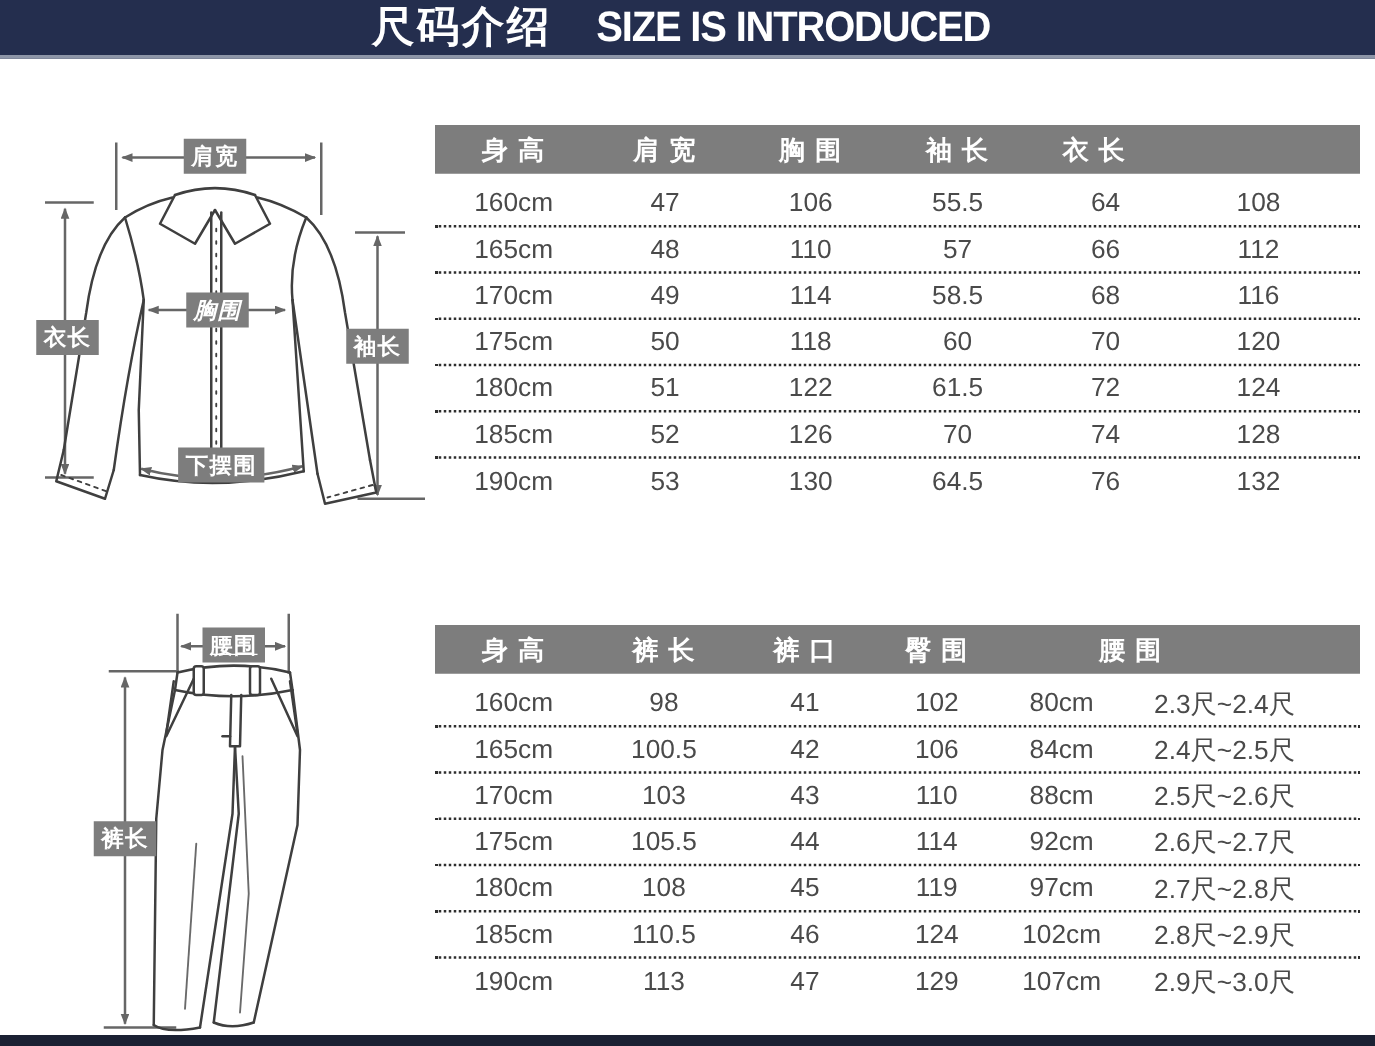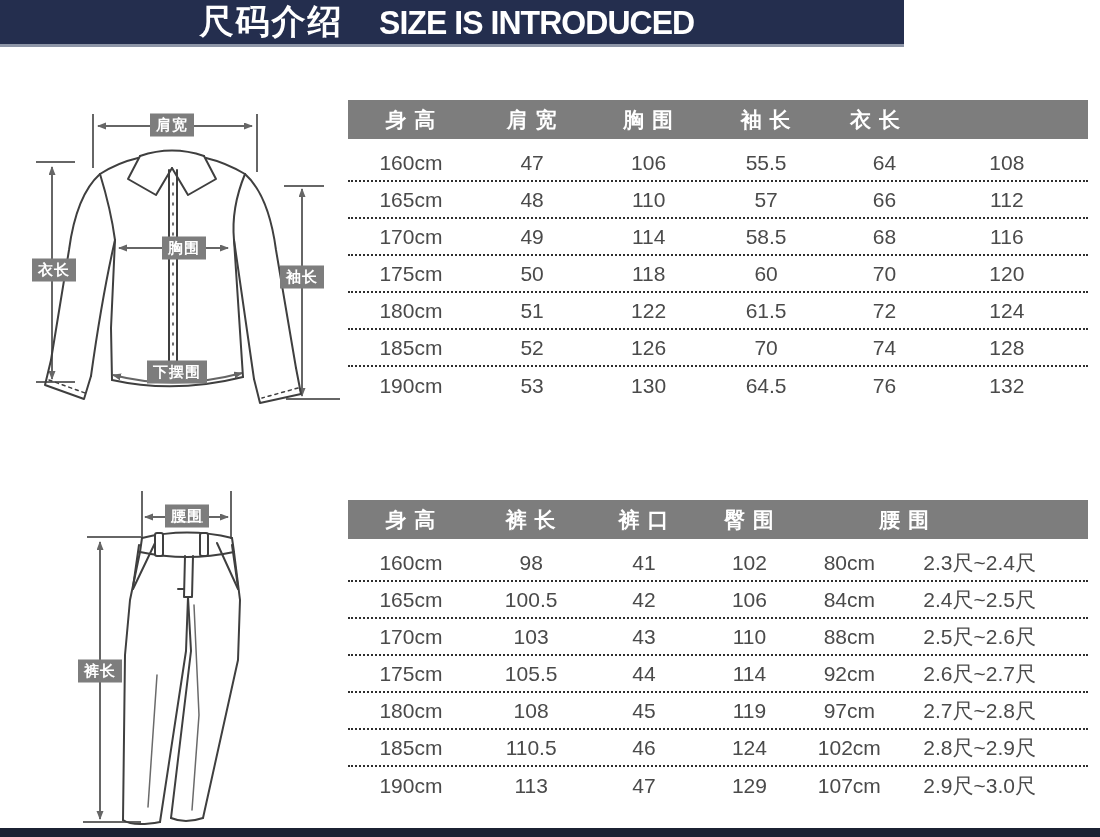--- a/index.html
+++ b/index.html
@@ -6,21 +6,21 @@
   html,body { width:1100px; height:837px; }
   body {
     position: relative;
     background: #ffffff;
     font-family: "Liberation Sans", "DejaVu Sans", sans-serif;
     overflow: hidden;
   }
 
   
   .header-bar {
-    position: absolute; left:0; top:0; width:904px; height:47px;
+    position: absolute; left:0; top:0; width:1100px; height:47px;
     background:#242e4e; border-bottom:3px solid #8d95a7;
     display:flex; align-items:center; justify-content:center; gap:26px;
   }
   .header-zh { color:#fff; font-size:34px; font-weight:bold; letter-spacing:2px; }
   .header-en { color:#fff; font-size:34px; font-weight:bold; letter-spacing:-1px; transform:scaleX(.94); }
 
   
   .size-table { position:absolute; width:740px; }
   #shirt-table { left:348px; top:100px; }
   #pants-table { left:348px; top:500px; }
@@ -35,25 +35,25 @@
   .tbody { margin-top:6px; }
   .tr { display:grid; height:37px; align-items:center; }
   .tr:not(:last-child) { border-bottom:2px dotted #2e2e2e; }
   .td { text-align:center; font-size:21px; color:#4a4a4a; }
   #shirt-table .td:last-child { padding-right:18px; }
   #pants-table .td:last-child { padding-right:28px; }
 
   
   .badge {
     position:absolute; transform:translate(-50%,-50%);
-    background:#7d7d7d; color:#fff; font-size:15px; font-weight:bold;
+    background:#7d7d7d; color:#fff; font-size:18px; font-weight:bold;
     padding:2px 6px; letter-spacing:1px; white-space:nowrap; z-index:3;
   }
   #b-shoulder    { left:172px; top:125px; }
-  #b-chest       { left:184px; top:248px; }
+  #b-chest       { left:174px; top:248px;font-style:italic; }
   #b-length      { left:54px;  top:270px; }
   #b-sleeve      { left:302px; top:277px; }
   #b-hem         { left:177px; top:372px; }
   #b-waist       { left:187px; top:516px;text-decoration:underline; }
   #b-pant-length { left:100px; top:671px; }
 
   
   .diagram { position:absolute; z-index:1; }
   #shirt-svg { left:5px;  top:88px; }
   #pants-svg { left:55px; top:475px; }

